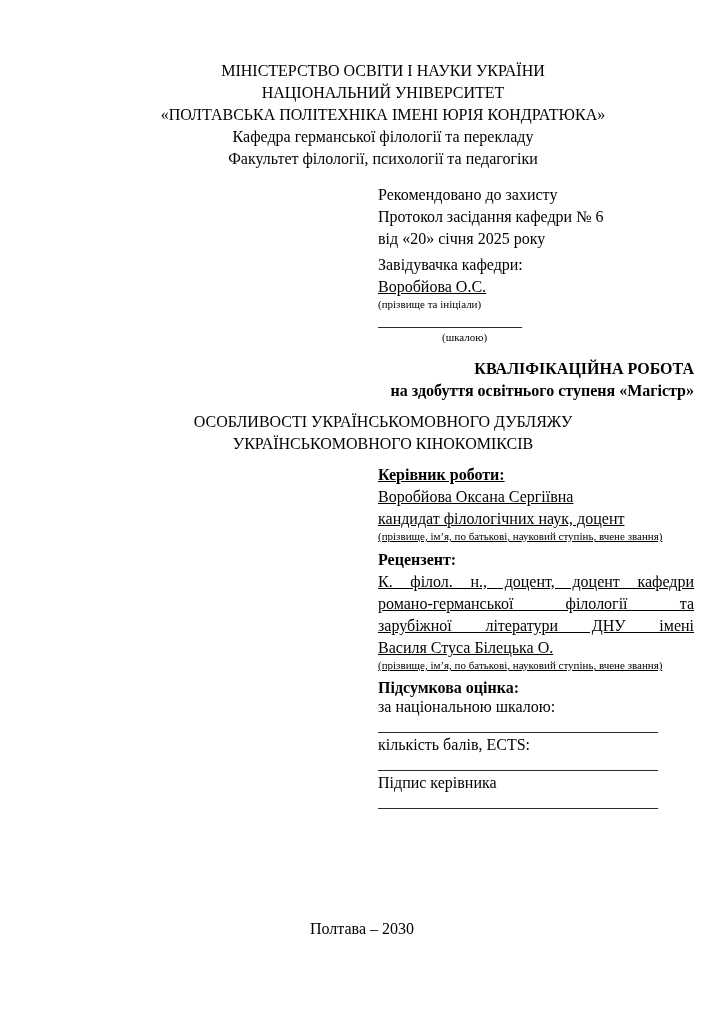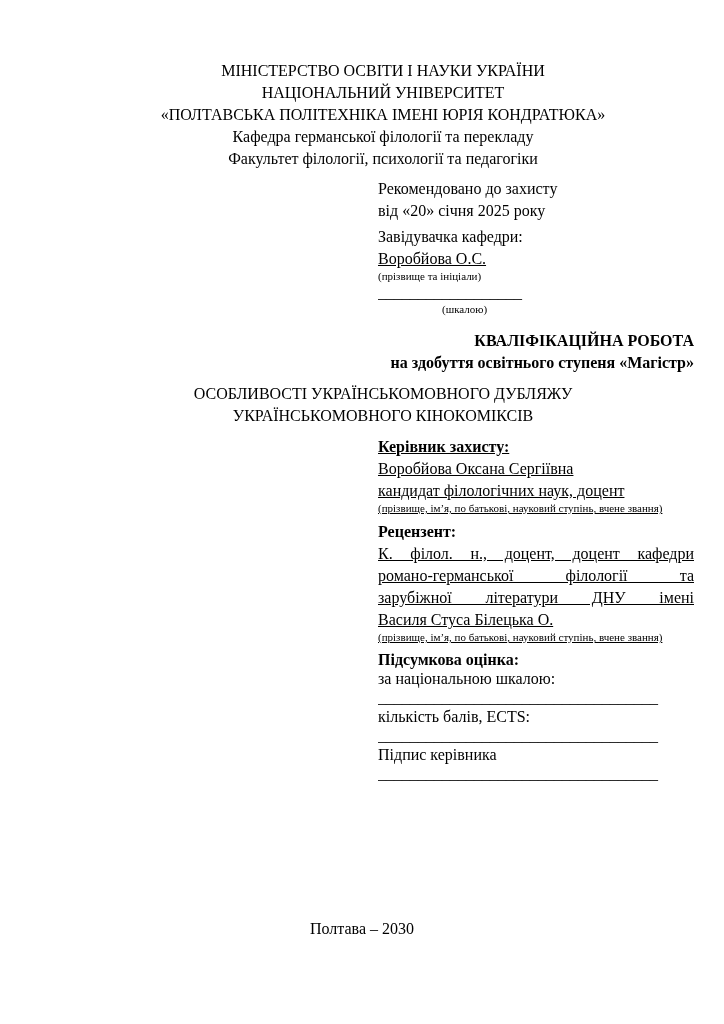--- a/index.html
+++ b/index.html
@@ -19,21 +19,21 @@
     line-height: 22px;
     padding: 60px 30px 0 72px;
     box-sizing: border-box;
     overflow: hidden;
   }
   .center { text-align: center; }
   .bold { font-weight: bold; }
   .u { text-decoration: underline; }
   .small { font-size: 11px; line-height: 13px; }
   .right-col { margin-left: 306px; }
-  .approval { margin-top: 8px; }
+  .approval { margin-top: 14px; }
   .head-label { margin-top: 4px; }
   .sig-line { line-height: 20px; white-space: nowrap; overflow: hidden; }
   .sig-note { padding-left: 64px; }
   .work-title { margin-top: 14px; text-align: right; }
   .topic-title { margin-top: 9px; }
   .credits { margin-top: 9px; }
   .block { margin-top: 6px; }
   .just { text-align: justify; text-align-last: justify; }
   .grade div { line-height: 19px; }
   .blank-line { white-space: nowrap; overflow: hidden; }
@@ -53,20 +53,21 @@
   <div class="center">
     <div>МІНІСТЕРСТВО ОСВІТИ І НАУКИ УКРАЇНИ</div>
     <div>НАЦІОНАЛЬНИЙ УНІВЕРСИТЕТ</div>
     <div>«ПОЛТАВСЬКА ПОЛІТЕХНІКА ІМЕНІ ЮРІЯ КОНДРАТЮКА»</div>
     <div>Кафедра германської філології та перекладу</div>
     <div>Факультет філології, психології та педагогіки</div>
   </div>
 
   <div class="right-col approval">
     <div>Рекомендовано до захисту</div>
+    <div>Протокол засідання кафедри № 6</div>
     <div>від «20» січня 2025 року</div>
     <div class="head-label">Завідувачка кафедри:</div>
     <div class="u">Воробйова О.С.</div>
     <div class="small">(прізвище та ініціали)</div>
     <div class="sig-line">__________________</div>
     <div class="small sig-note">(шкалою)</div>
   </div>
 
   <div class="center bold work-title">
     <div>КВАЛІФІКАЦІЙНА РОБОТА</div>
@@ -75,21 +76,21 @@
 
   <div class="center topic-title">
     <div>ОСОБЛИВОСТІ УКРАЇНСЬКОМОВНОГО ДУБЛЯЖУ</div>
     <div>УКРАЇНСЬКОМОВНОГО КІНОКОМІКСІВ</div>
   </div>
 
   <div class="right-col credits">
 
 
     <div class="block">
-      <div class="bold u">Керівник захисту:</div>
+      <div class="bold u">Керівник роботи:</div>
       <div class="u">Воробйова Оксана Сергіївна</div>
       <div class="u">кандидат філологічних наук, доцент</div>
       <div class="small u">(прізвище, ім’я, по батькові, науковий ступінь, вчене звання)</div>
     </div>
 
     <div class="block">
       <div class="bold">Рецензент:</div>
       <div class="u just">К. філол. н., доцент, доцент кафедри</div>
       <div class="u just">романо-германської філології та</div>
       <div class="u just">зарубіжної літератури ДНУ імені</div>

